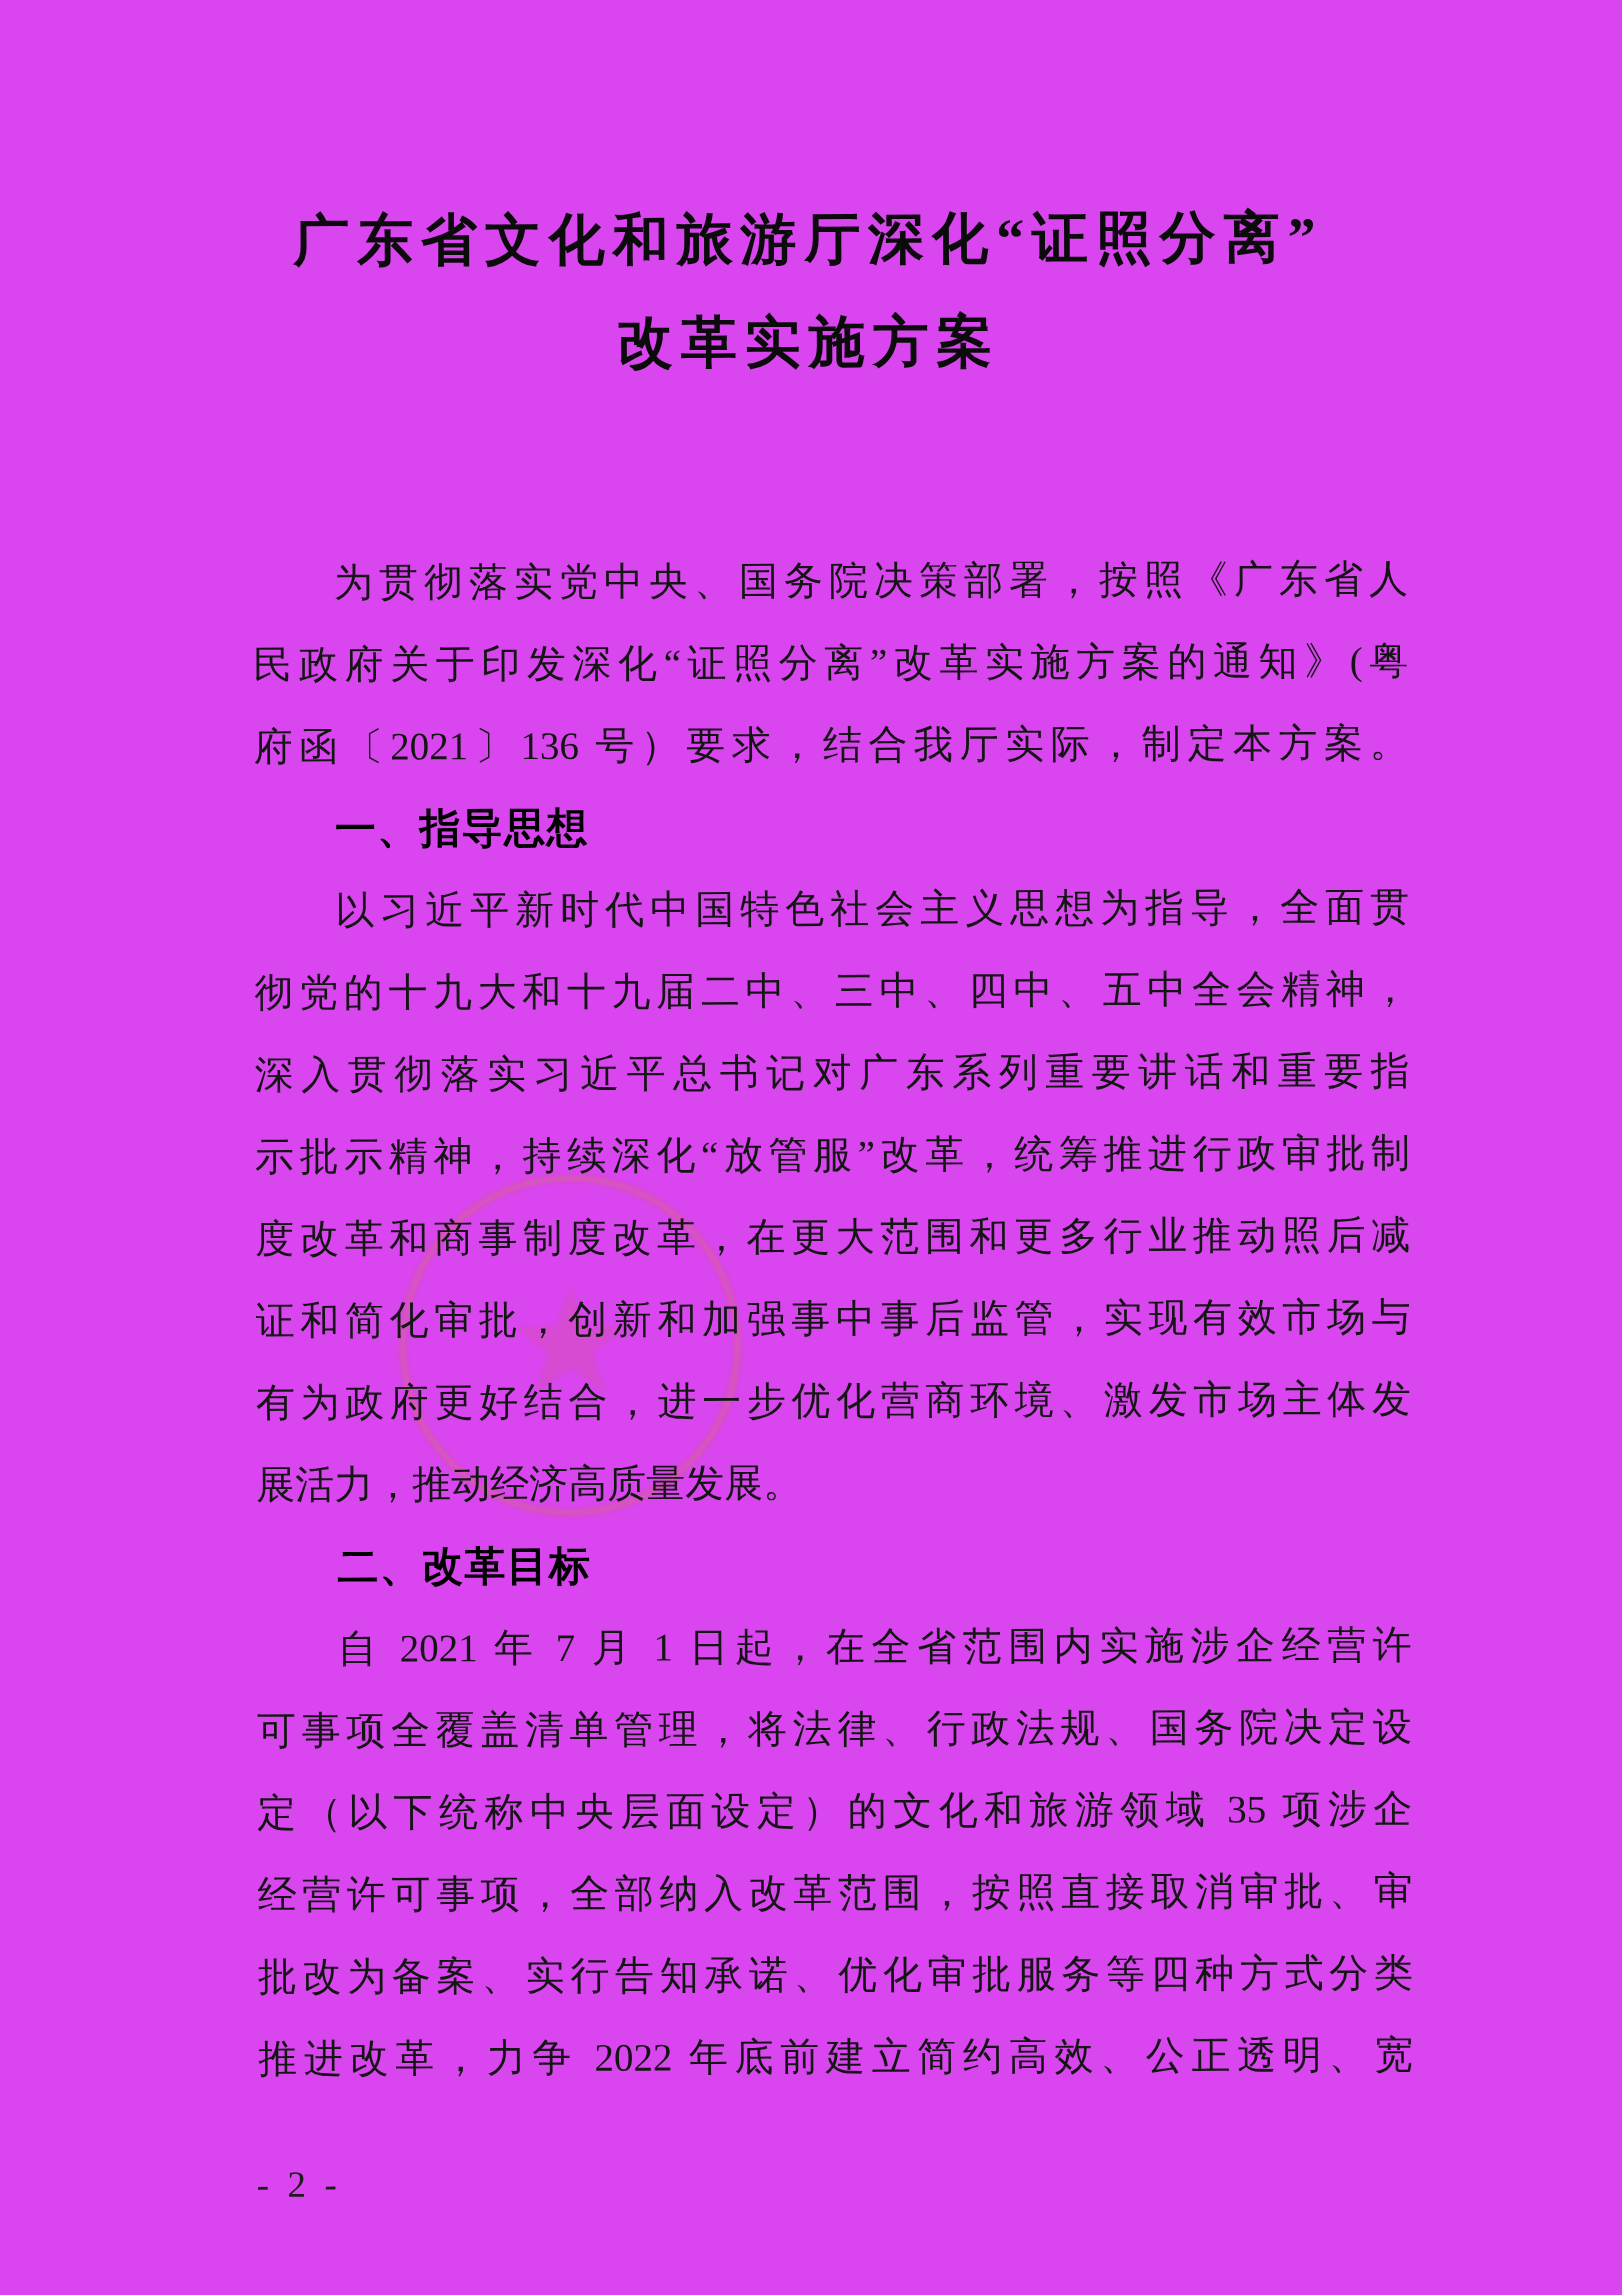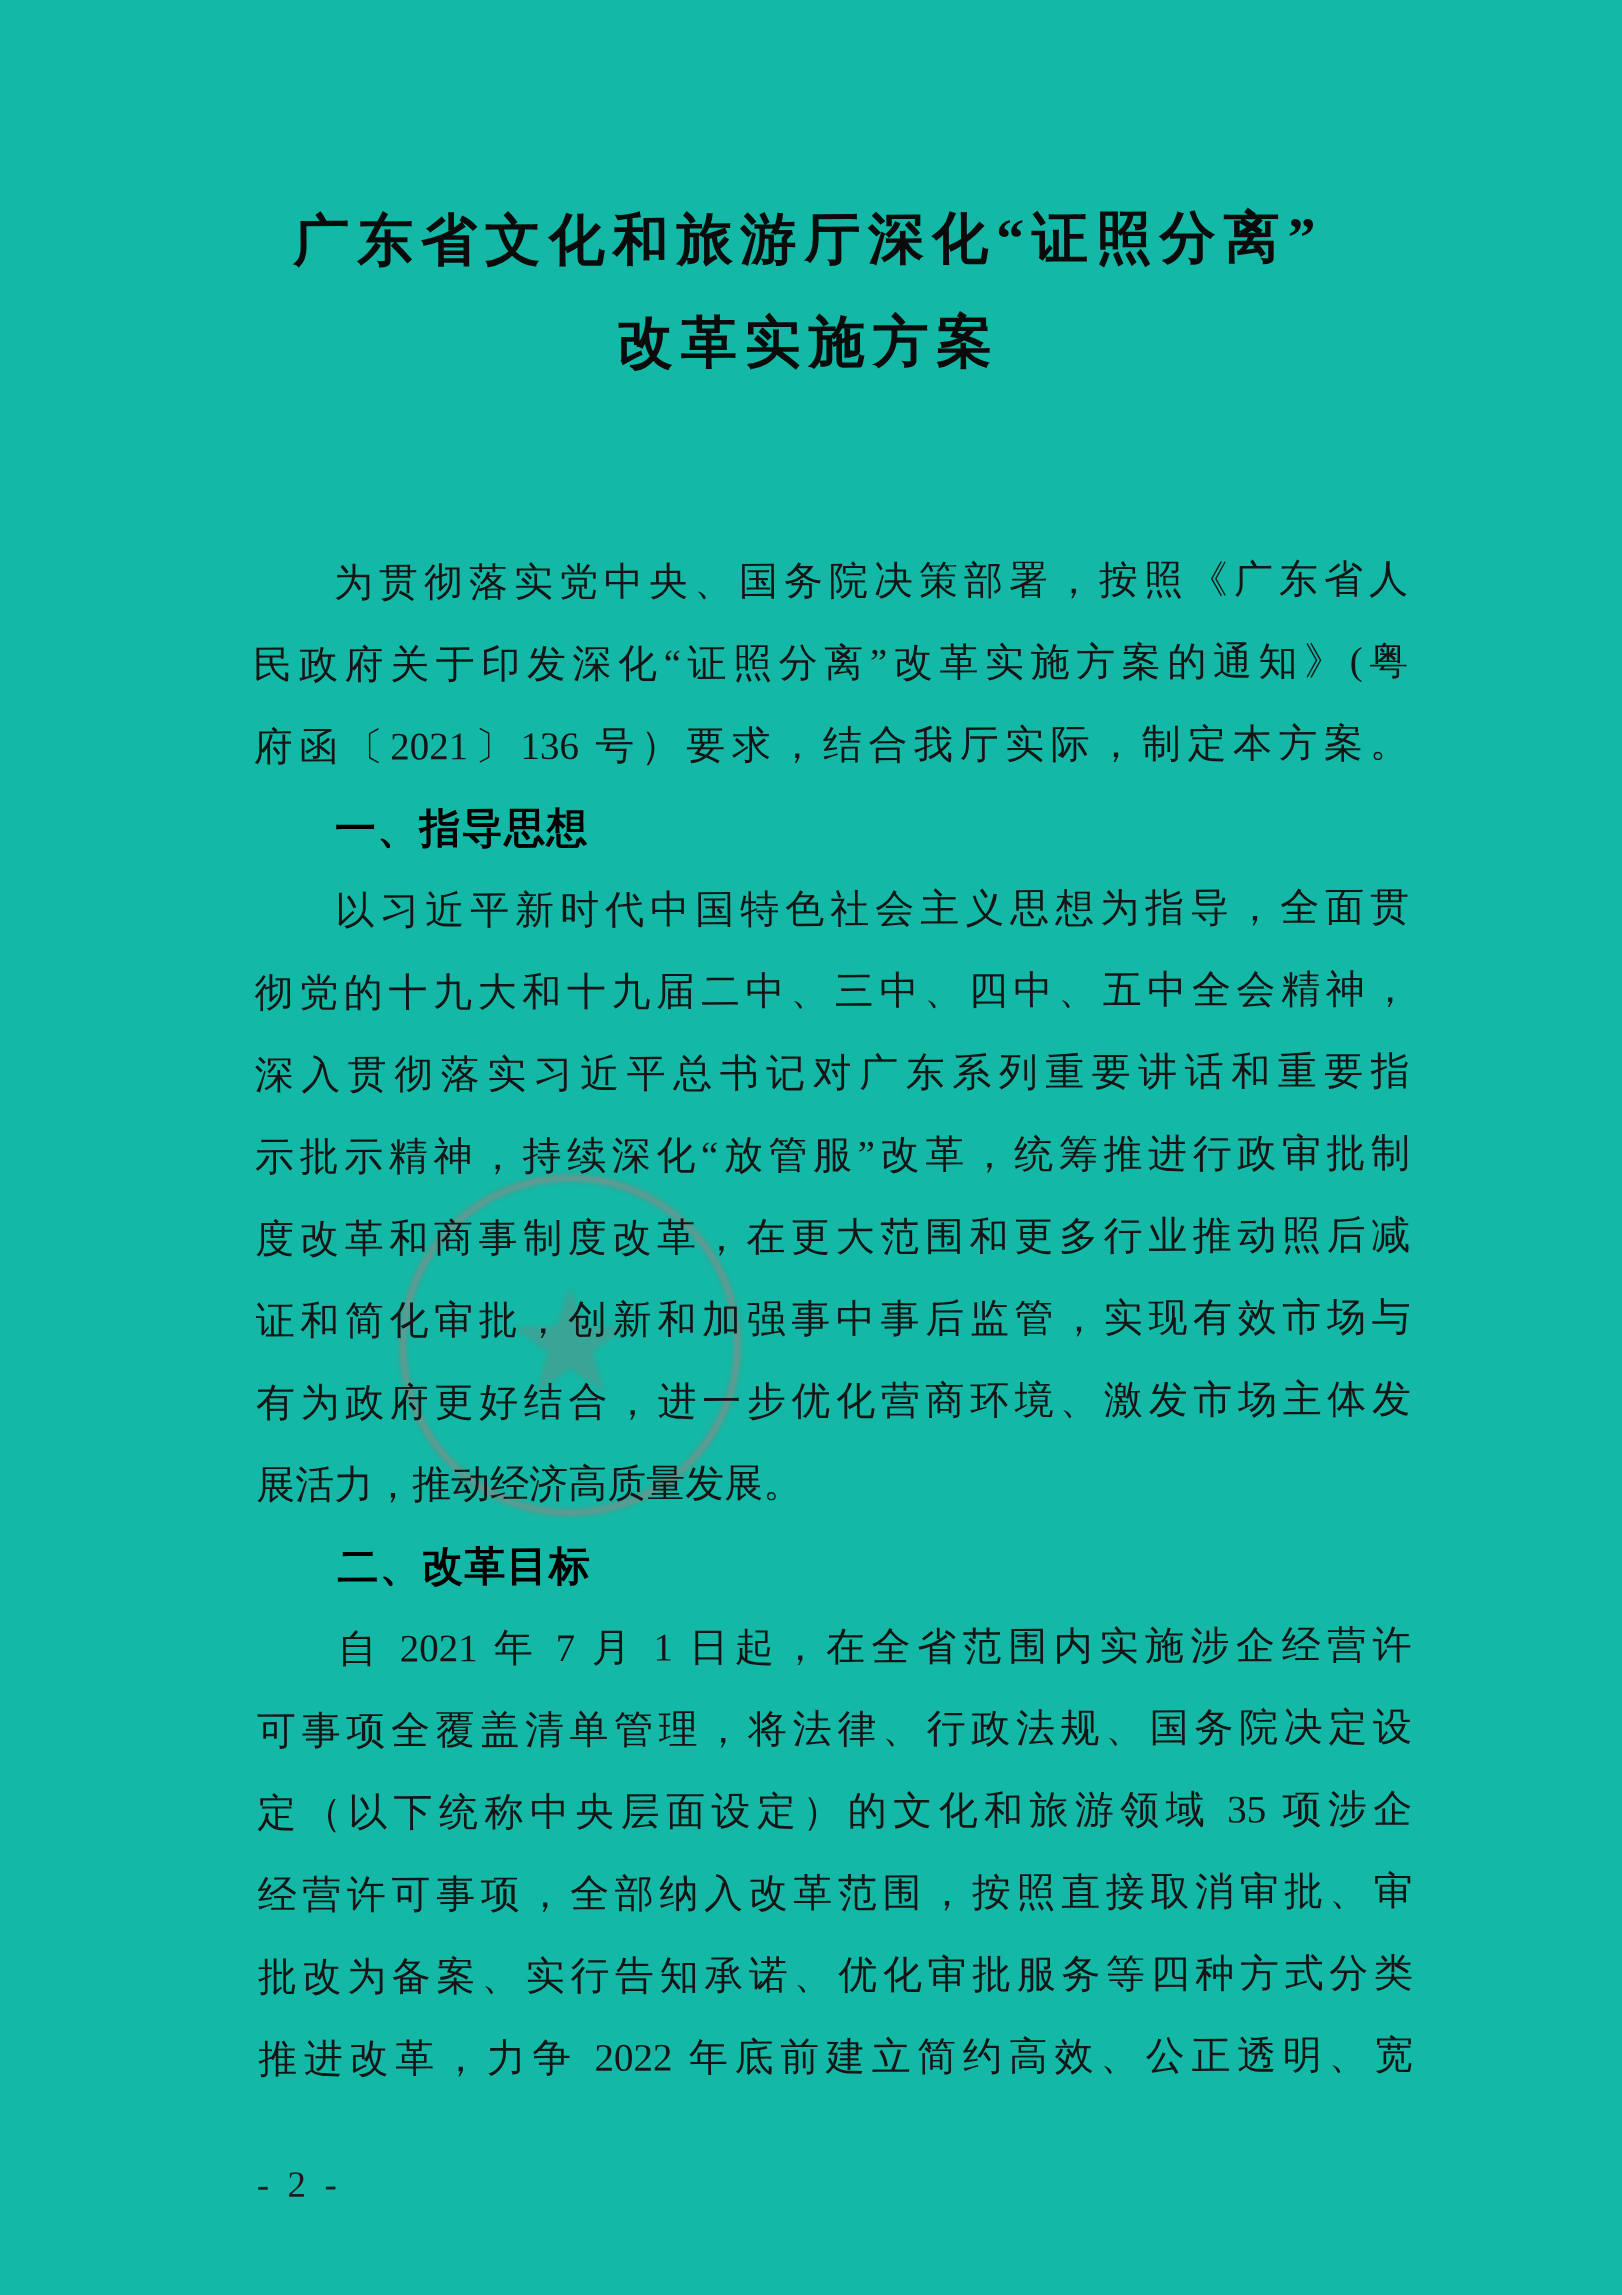--- a/index.html
+++ b/index.html
@@ -4,21 +4,21 @@
 <style>
   html, body {
     margin: 0;
     padding: 0;
     background: #ffffff;
   }
   .sheet {
     position: relative;
     width: 1623px;
     height: 2295px;
-    background: #14b8a6;
+    background: #d946ef;
     overflow: hidden;
   }
   .content {
     position: absolute;
     inset: 0;
     transform: rotate(-0.2deg);
     transform-origin: 50% 50%;
   }
   
   .title {

